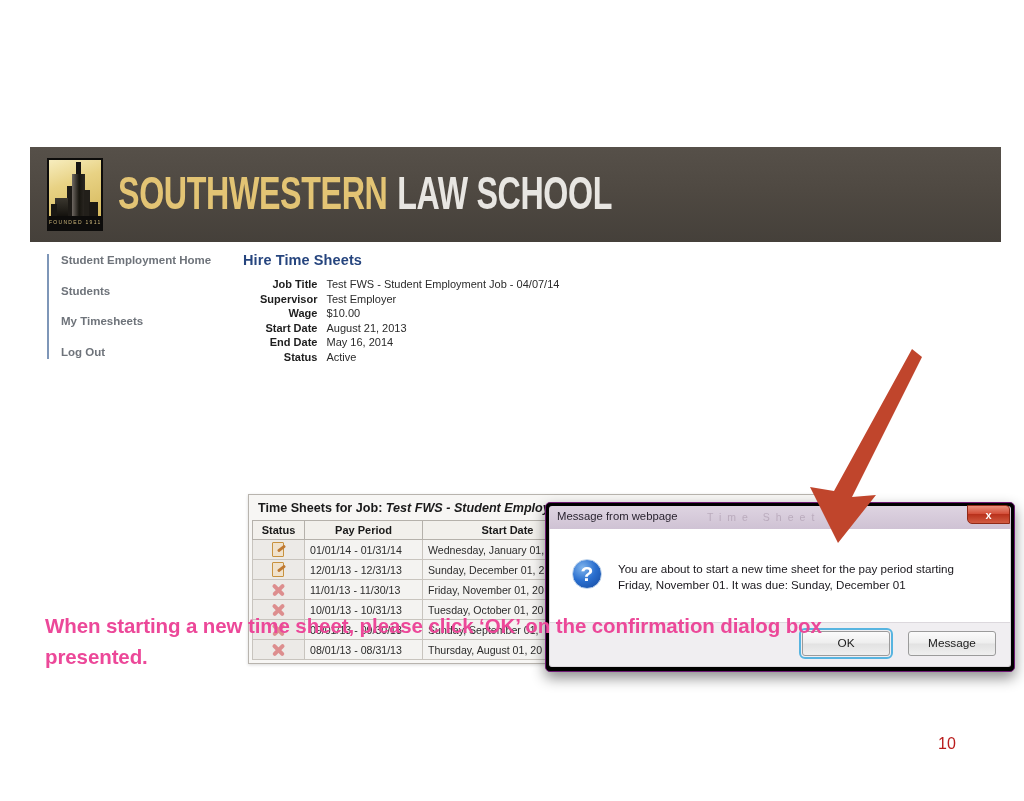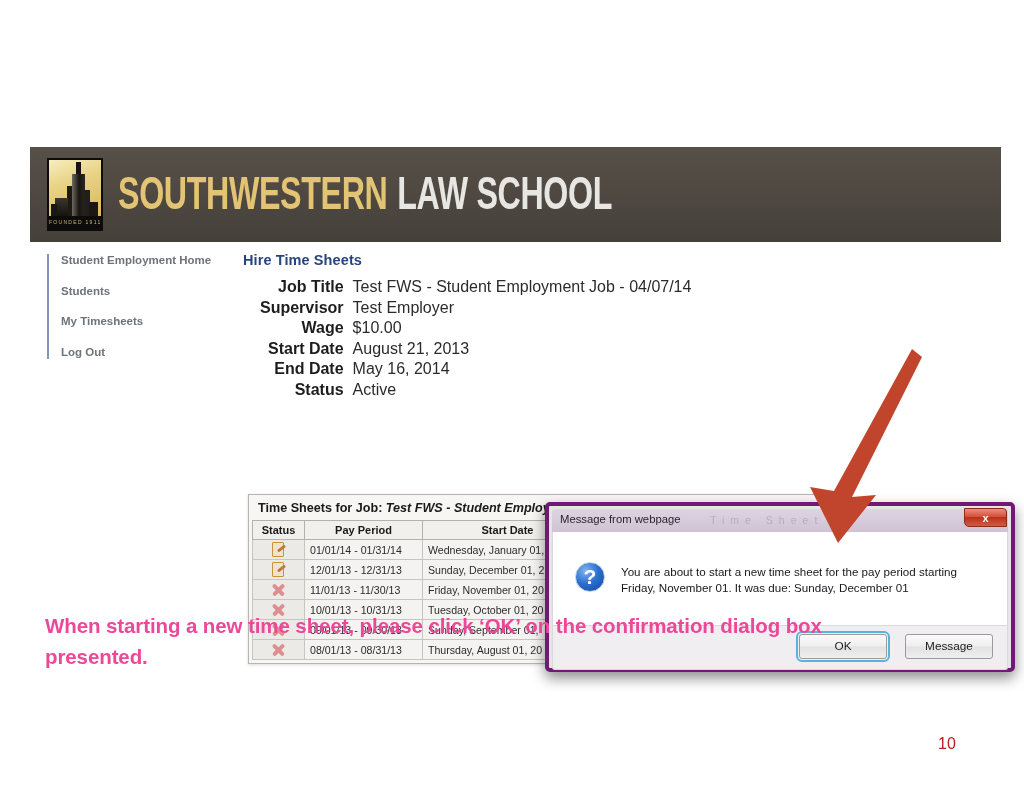--- a/index.html
+++ b/index.html
@@ -131,21 +131,21 @@
     width: 745px;
   }
   #page-title {
     color: #26457e;
     font-size: 14.5px;
     font-weight: bold;
     margin: 0 0 10px 0;
     letter-spacing: 0.1px;
   }
   #job-details { border-collapse: collapse; margin-left: 17px; }
-  #job-details td { font-size: 16px; padding: 0 0 2.6px 0; color: #1d1d1d; vertical-align: top; }
+  #job-details td { font-size: 11px; padding: 0 0 2.6px 0; color: #1d1d1d; vertical-align: top; }
   #job-details td.jd-label { text-align: right; font-weight: bold; padding-right: 9px; white-space: nowrap; }
   #job-details td.jd-value { color: #2b2b2b; white-space: nowrap; }
 
   
   #timesheets-panel {
     position: absolute;
     left: 218px;
     top: 252px;
     width: 586px;
     background: #f7f6f4;
@@ -221,22 +221,22 @@
   .ico-x::before { transform: rotate(45deg); }
   .ico-x::after  { transform: rotate(-45deg); }
 
   
   #webpage-dialog {
     position: absolute;
     left: 515px;
     top: 260px;
     width: 470px;
     height: 170px;
-    background: #e5e5e5;
-    border: 4px solid #701a75;
+    background: #000000;
+    border: 1px solid #701a75;
     border-radius: 5px;
     box-shadow: 0 6px 14px rgba(0,0,0,0.45);
     box-sizing: border-box;
     padding: 3px;
   }
   #dialog-titlebar {
     position: relative;
     height: 23px;
     background: linear-gradient(180deg, #ded4e1 0%, #cfc2d4 100%);
     border-radius: 3px 3px 0 0;

